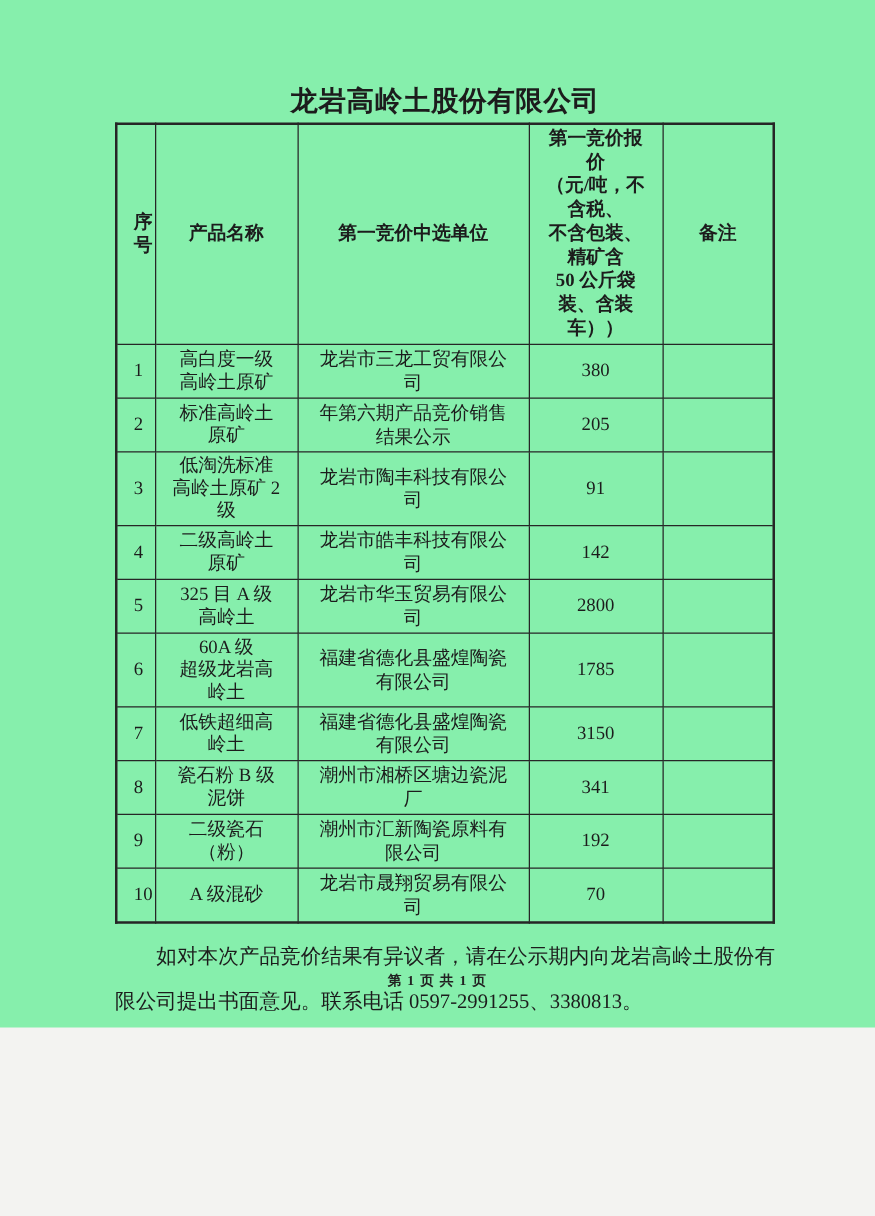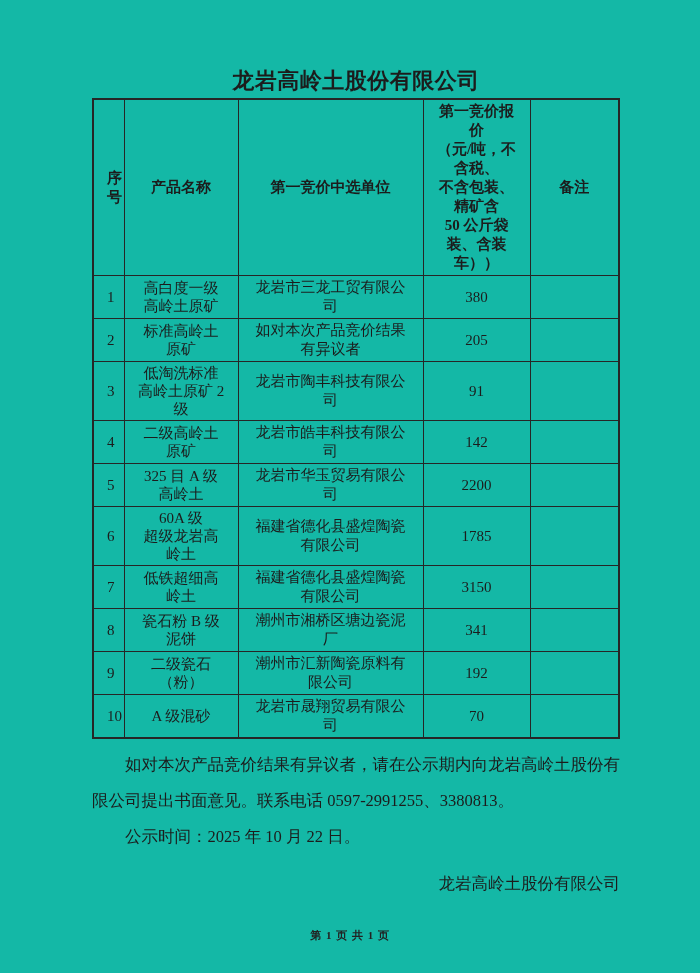--- a/index.html
+++ b/index.html
@@ -9,22 +9,22 @@
   body {
     width: 700px;
     height: 973px;
     background: #f3f3f1;
     font-family: "Liberation Serif", "DejaVu Serif", serif;
     color: #1c1c1c;
   }
   .page {
     position: relative;
     width: 700px;
-    height: 973px;
-    background: #14b8a6;
+    height: 822px;
+    background: #86efac;
     overflow: hidden;
     box-sizing: border-box;
   }
   .content {
     margin: 0 80px 0 92px; 
     padding-top: 66px;
   }
   .doc-title {
     text-align: center;
     font-size: 22px;
@@ -146,21 +146,21 @@
           <td>1</td>
           <td class="multiline">高白度一级
 高岭土原矿</td>
           <td>龙岩市三龙工贸有限公司</td>
           <td>380</td>
           <td></td>
         </tr>
         <tr>
           <td>2</td>
           <td class="multiline">标准高岭土原矿</td>
-          <td>如对本次产品竞价结果有异议者</td>
+          <td>年第六期产品竞价销售结果公示</td>
           <td>205</td>
           <td></td>
         </tr>
         <tr>
           <td>3</td>
           <td class="multiline">低淘洗标准
 高岭土原矿 2 级</td>
           <td>龙岩市陶丰科技有限公司</td>
           <td>91</td>
           <td></td>
@@ -169,21 +169,21 @@
           <td>4</td>
           <td class="multiline">二级高岭土原矿</td>
           <td>龙岩市皓丰科技有限公司</td>
           <td>142</td>
           <td></td>
         </tr>
         <tr>
           <td>5</td>
           <td class="multiline">325 目 A 级高岭土</td>
           <td>龙岩市华玉贸易有限公司</td>
-          <td>2200</td>
+          <td>2800</td>
           <td></td>
         </tr>
         <tr>
           <td>6</td>
           <td class="multiline">60A 级
 超级龙岩高岭土</td>
           <td>福建省德化县盛煌陶瓷有限公司</td>
           <td>1785</td>
           <td></td>
         </tr>

